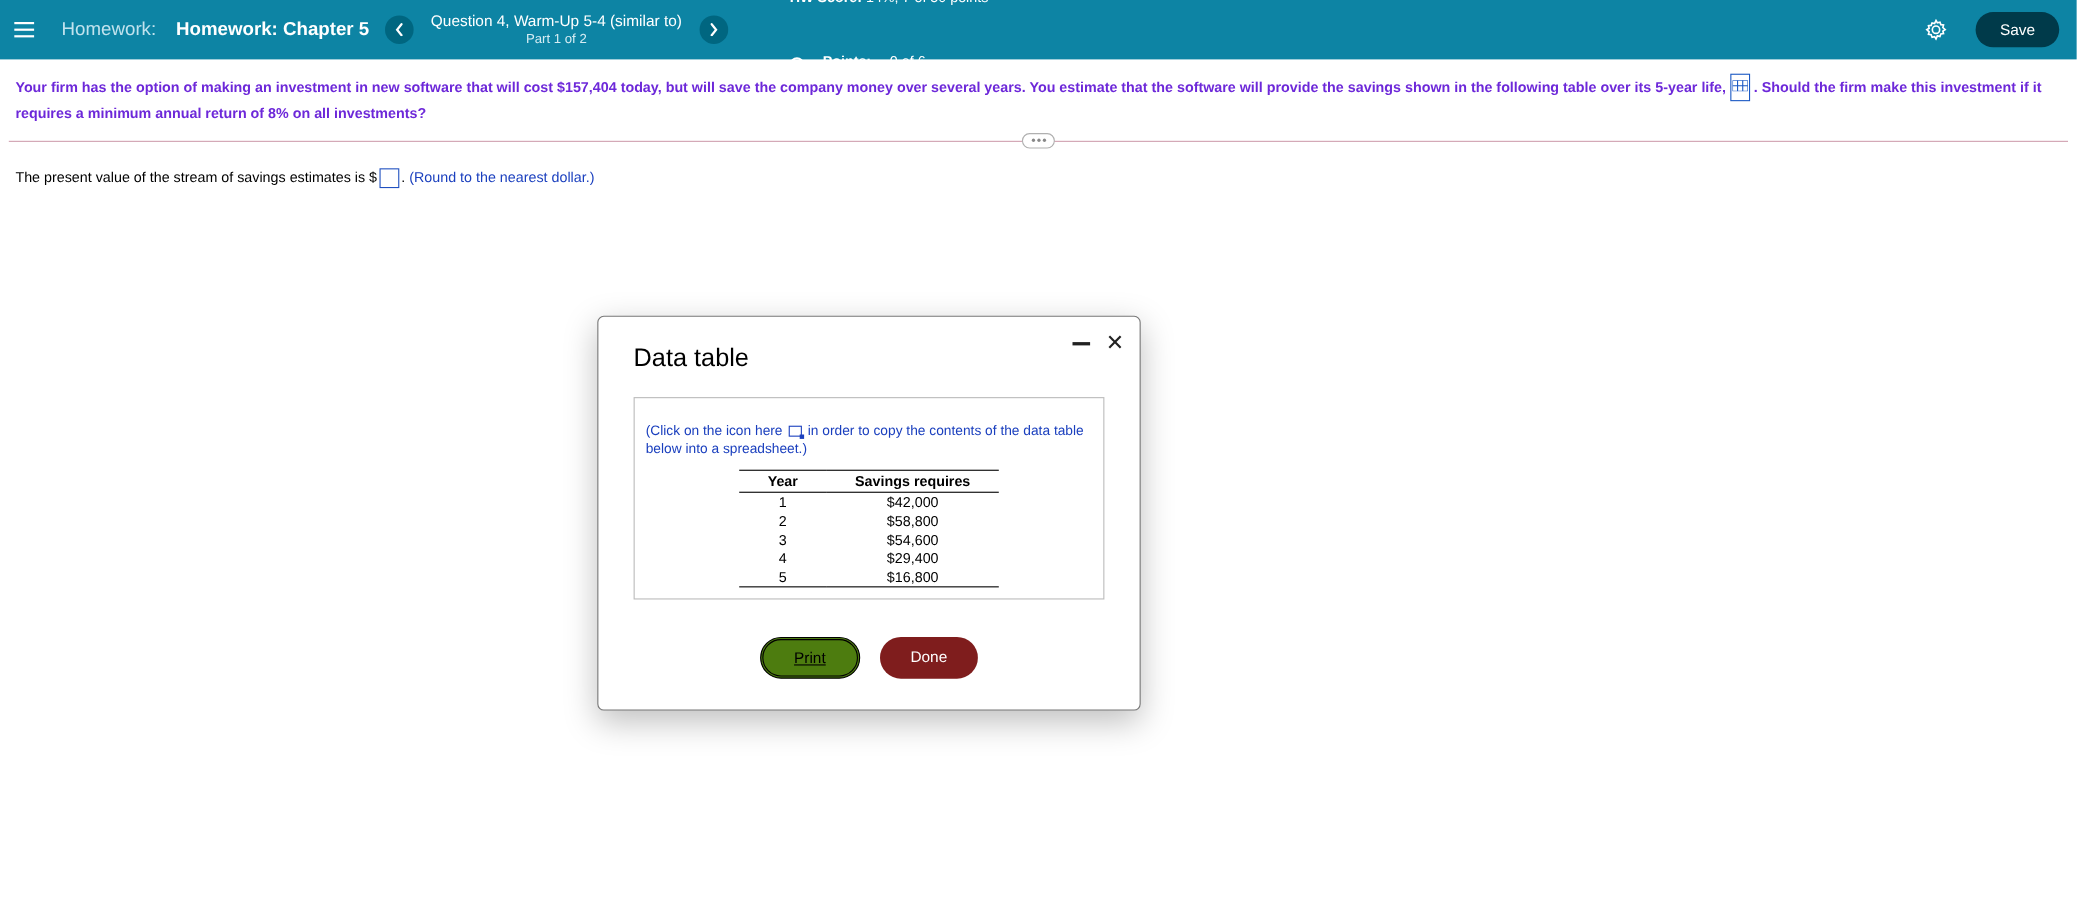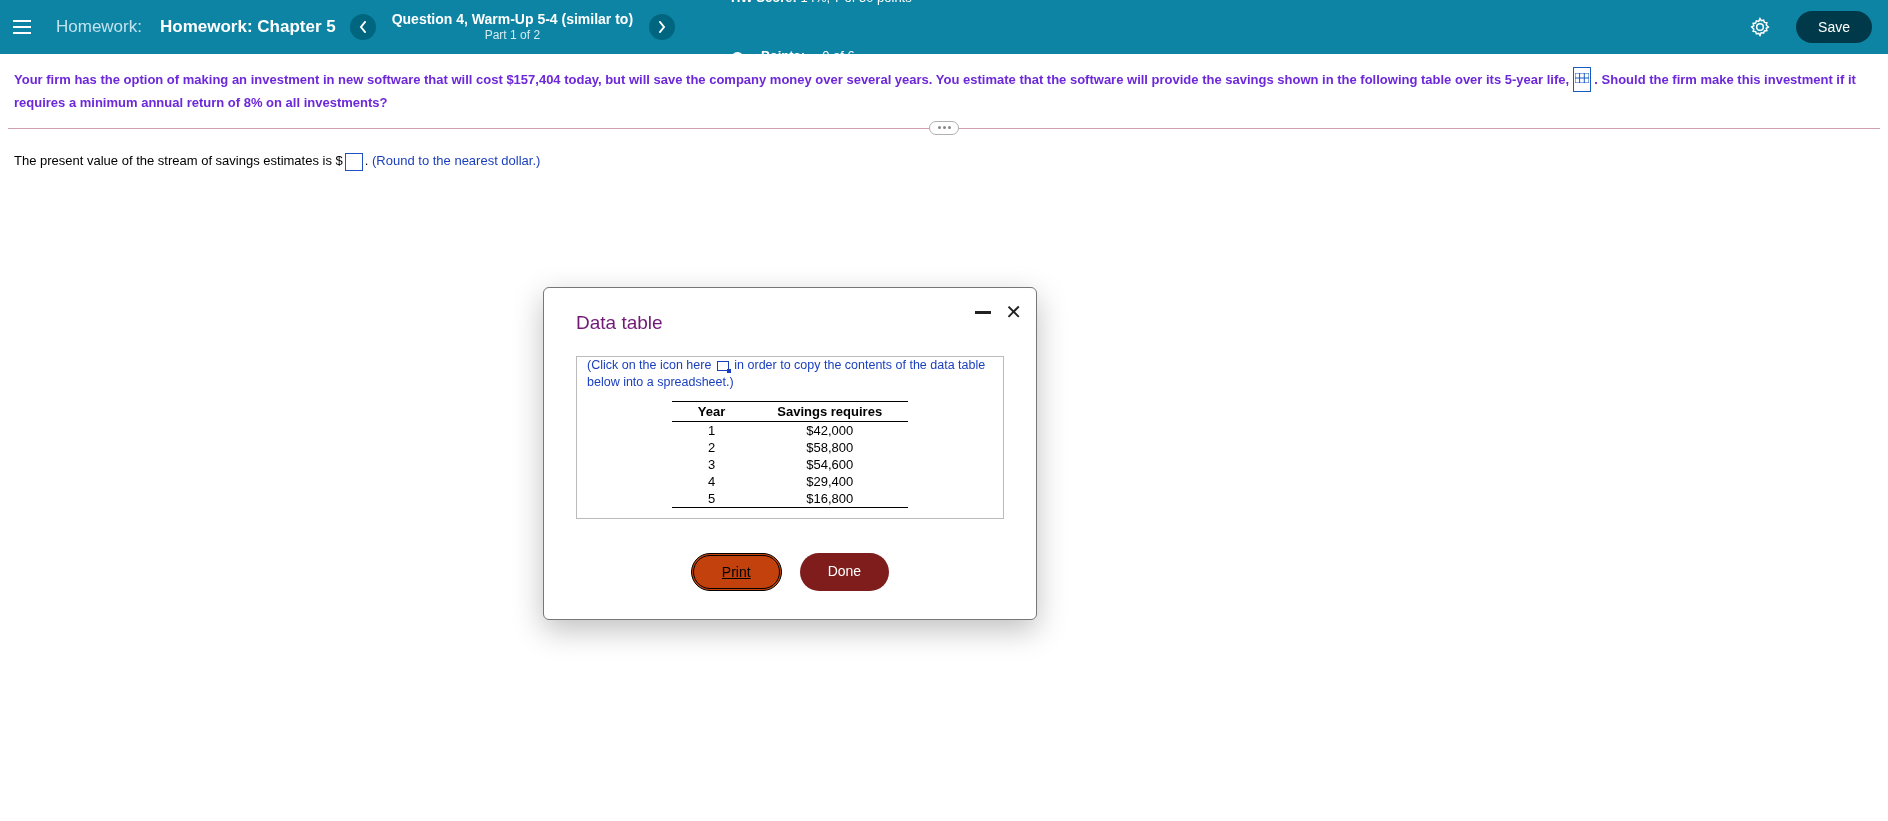--- a/index.html
+++ b/index.html
@@ -25,21 +25,21 @@
     .hamburger span { display:block; height:2px; background:#fff; width:18px; margin:0 auto;}
     .hw-label { font-size: 17px; color: #c2e3ee; margin-right:4px;}
     .hw-title { font-size: 17px; font-weight: bold; color:#fff;}
     .header-center { flex:1; display:flex; align-items:center; justify-content:center; gap:16px; }
     .nav-btn {
       width: 26px; height:26px; border-radius:50%; background:#006680;
       display:flex; align-items:center; justify-content:center; cursor:pointer;
       color:#fff; font-size:13px;
     }
     .q-block { text-align:center; line-height:1.3; }
-    .q-title { font-weight:bold; font-size:14px; }
+    .q-title { font-weight:normal; font-size:14px; }
     .q-sub { font-size:12px; color:#d5ecf3; }
     .score-block { line-height:1.4; font-size:13px; margin-left:40px; margin-right:auto;}
     .score-block .lbl { font-weight:bold; }
     .score-row2 { display:flex; align-items:flex-end; gap:17px;margin-top:40px;}
     .score-row2 .circ { width:13px; height:13px; border:2px solid #fff; border-radius:50%; display:inline-block;}
     .gear { width:20px; height:20px; cursor:pointer; }
     .save-btn {
       background:#003a4a; color:#fff; border-radius:20px; padding:8px 22px;
       font-size:14px; cursor:pointer; margin-left:12px;
     }
@@ -70,32 +70,32 @@
     
     .modal {
       position:absolute; left:543px; top:287px; width:494px;
       background:#fff; border:1px solid #777; border-radius:6px;
       box-shadow: 0 10px 30px rgba(0,0,0,.25);
       padding: 24px 32px 28px 32px;
     }
     .modal-controls { position:absolute; top:14px; right:14px; display:flex; gap:14px; align-items:center;}
     .min-btn { width:16px; height:3px; background:#222; cursor:pointer;}
     .close-btn { font-size:20px; line-height:1; cursor:pointer; font-weight:300; color:#222;}
-    .modal-title { font-size:19px; color:#701a75; margin-bottom:22px; }
-    .modal-inner { border:1px solid #bbb; padding:0 10px 10px 10px; }
+    .modal-title { font-size:23px; color:#000000; margin-bottom:22px; }
+    .modal-inner { border:1px solid #bbb; padding:21px 10px 10px 10px; }
     .copy-note { color:#1a3fbe; font-size:12.5px; line-height:1.35; }
     .copy-icon { display:inline-block; width:12px; height:10px; border:1px solid #1a3fbe; position:relative; vertical-align:middle; margin:0 2px;}
     .copy-icon::after { content:""; position:absolute; right:-3px; bottom:-3px; width:4px; height:4px; background:#1a3fbe;}
     .data-table { margin: 10px auto 0; border-collapse:collapse; font-size:13px;}
     .data-table th { border-top:1px solid #000; border-bottom:1px solid #000; padding:2px 26px; font-weight:bold; text-align:center;}
     .data-table td { padding:1px 26px; text-align:center;}
     .data-table tr.last td { border-bottom:1px solid #000;}
     .modal-buttons { display:flex; justify-content:center; gap:18px; margin-top:34px;}
     .btn-print {
-      border:3px double #000; background:#c2410c; color:#000; border-radius:24px;
+      border:3px double #000; background:#4d7c0f; color:#000; border-radius:24px;
       padding:8px 28px; font-size:14px; cursor:pointer;text-decoration:underline;
     }
     .btn-done {
       background:#7f1d1d; color:#fff; border:none; border-radius:22px;
       padding:10px 28px; font-size:14px; cursor:pointer;
     }
   </style>
 </head>
 <body>
 

